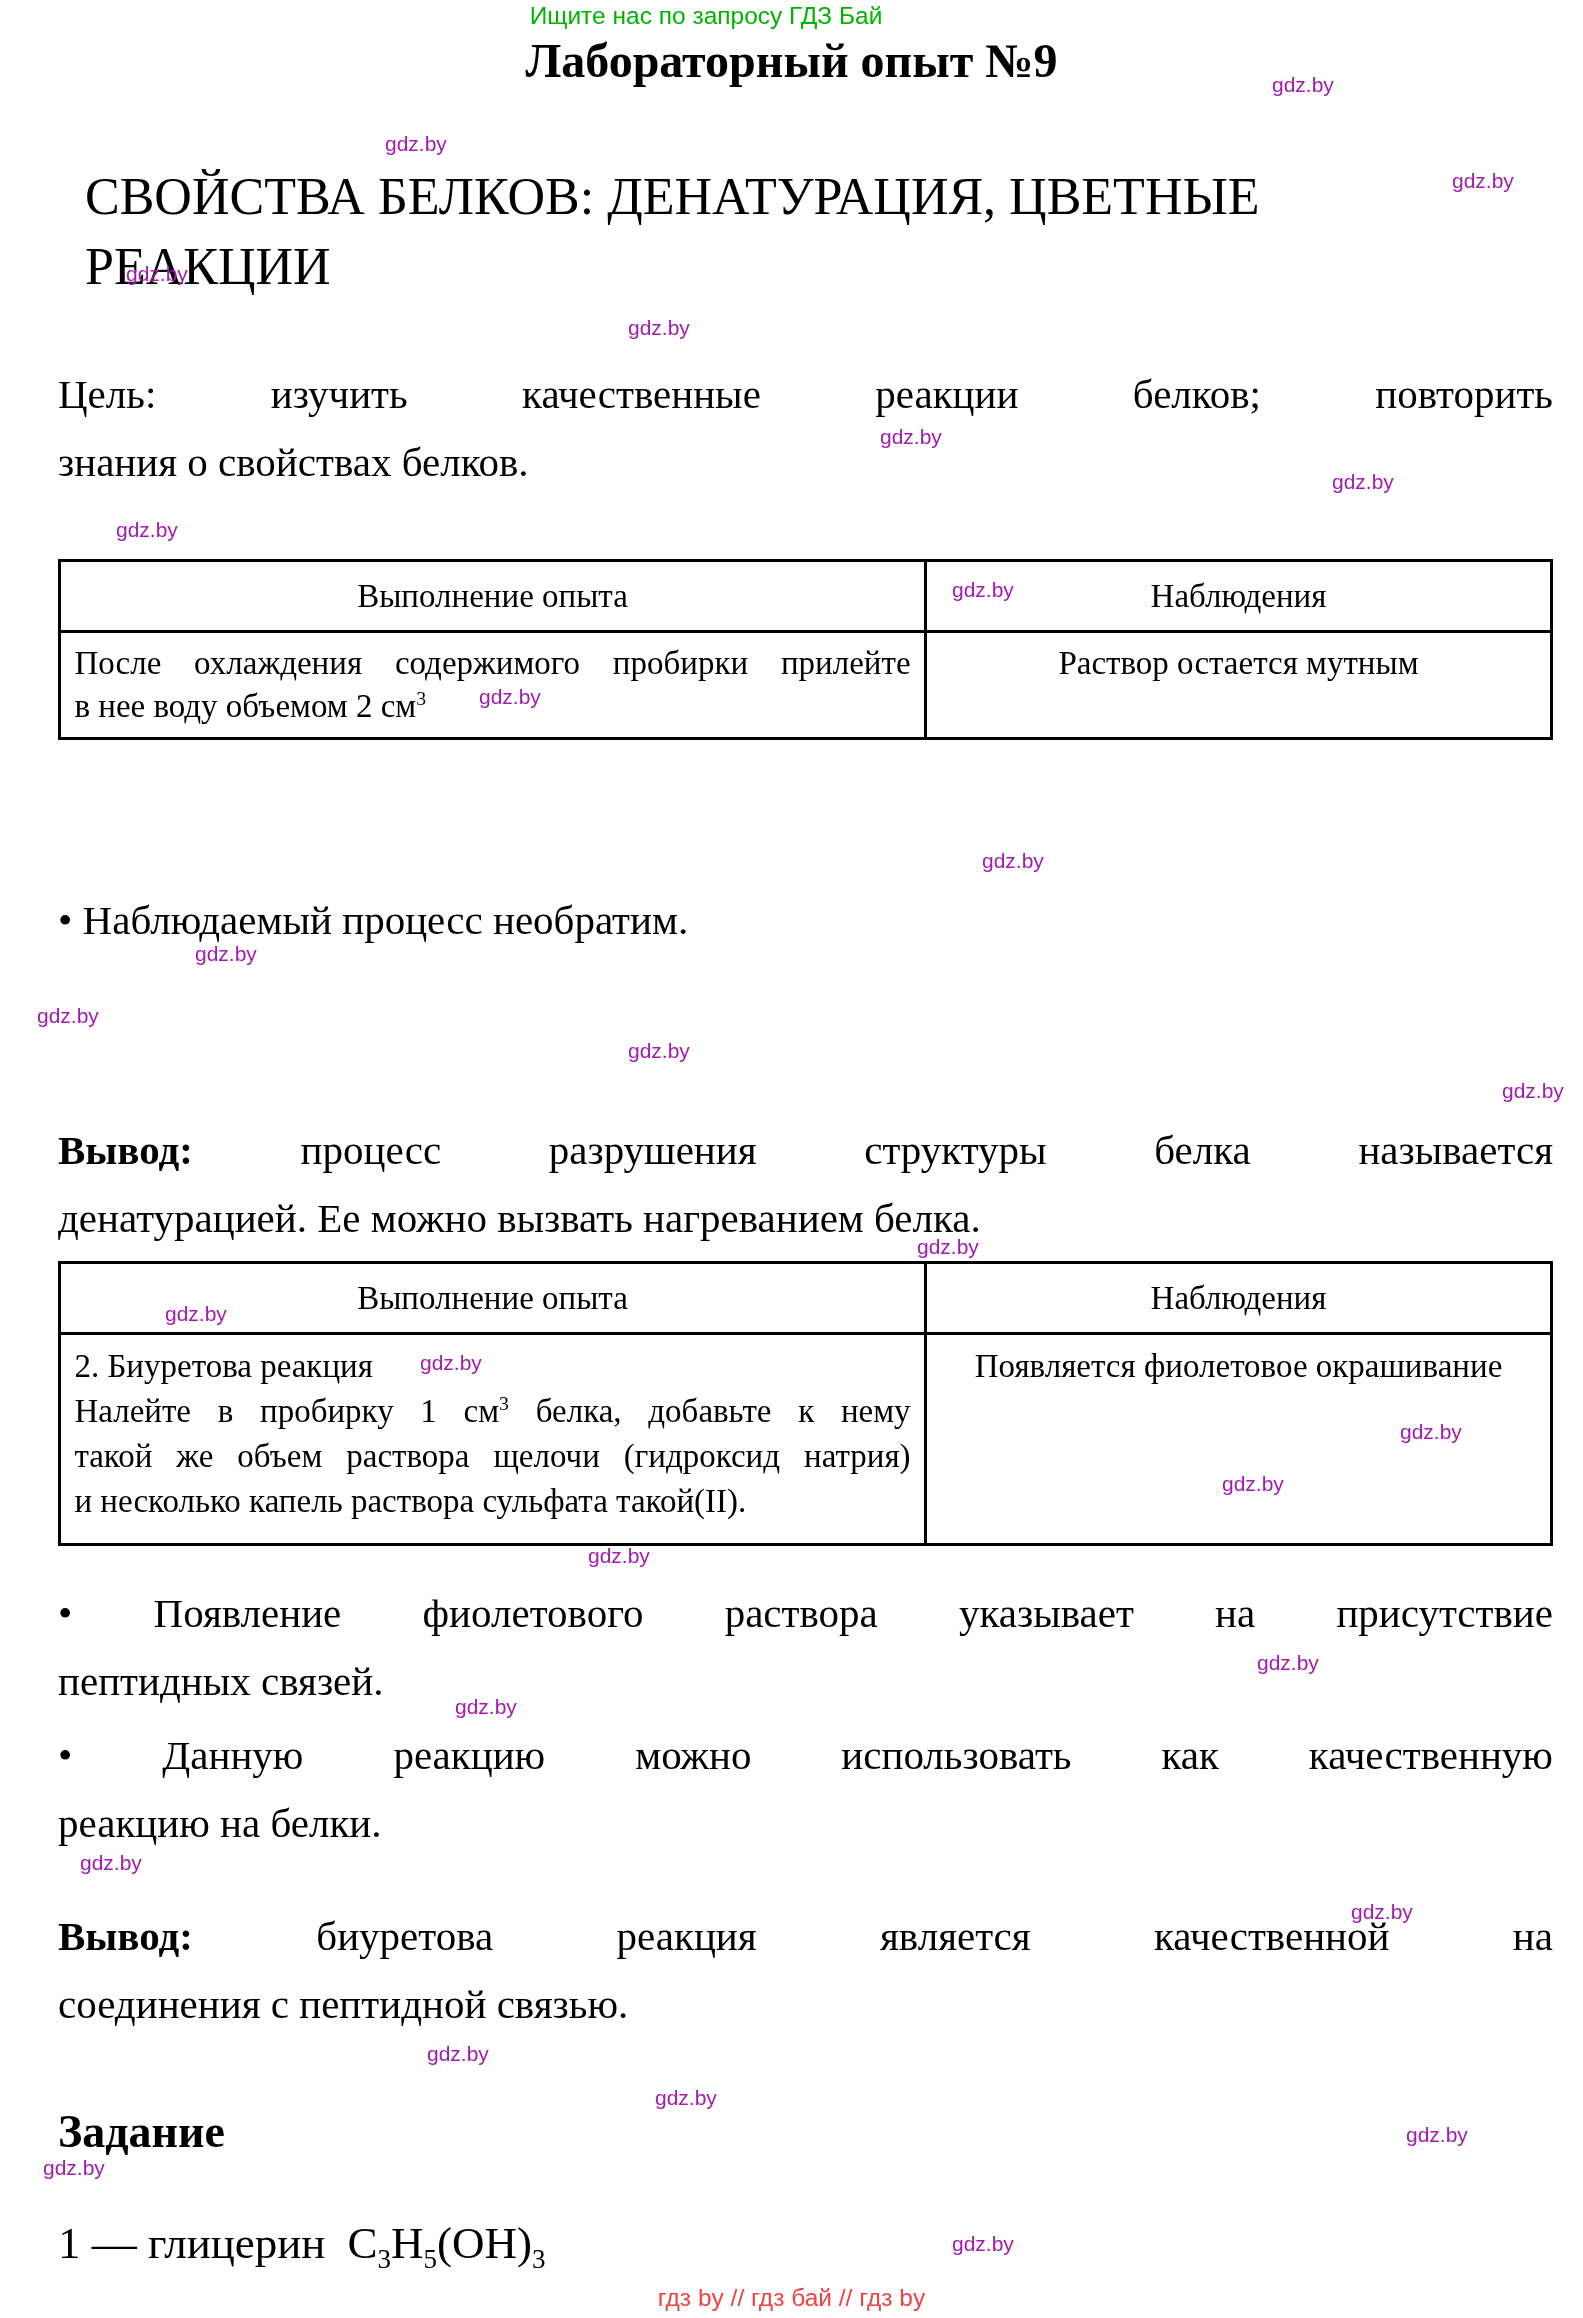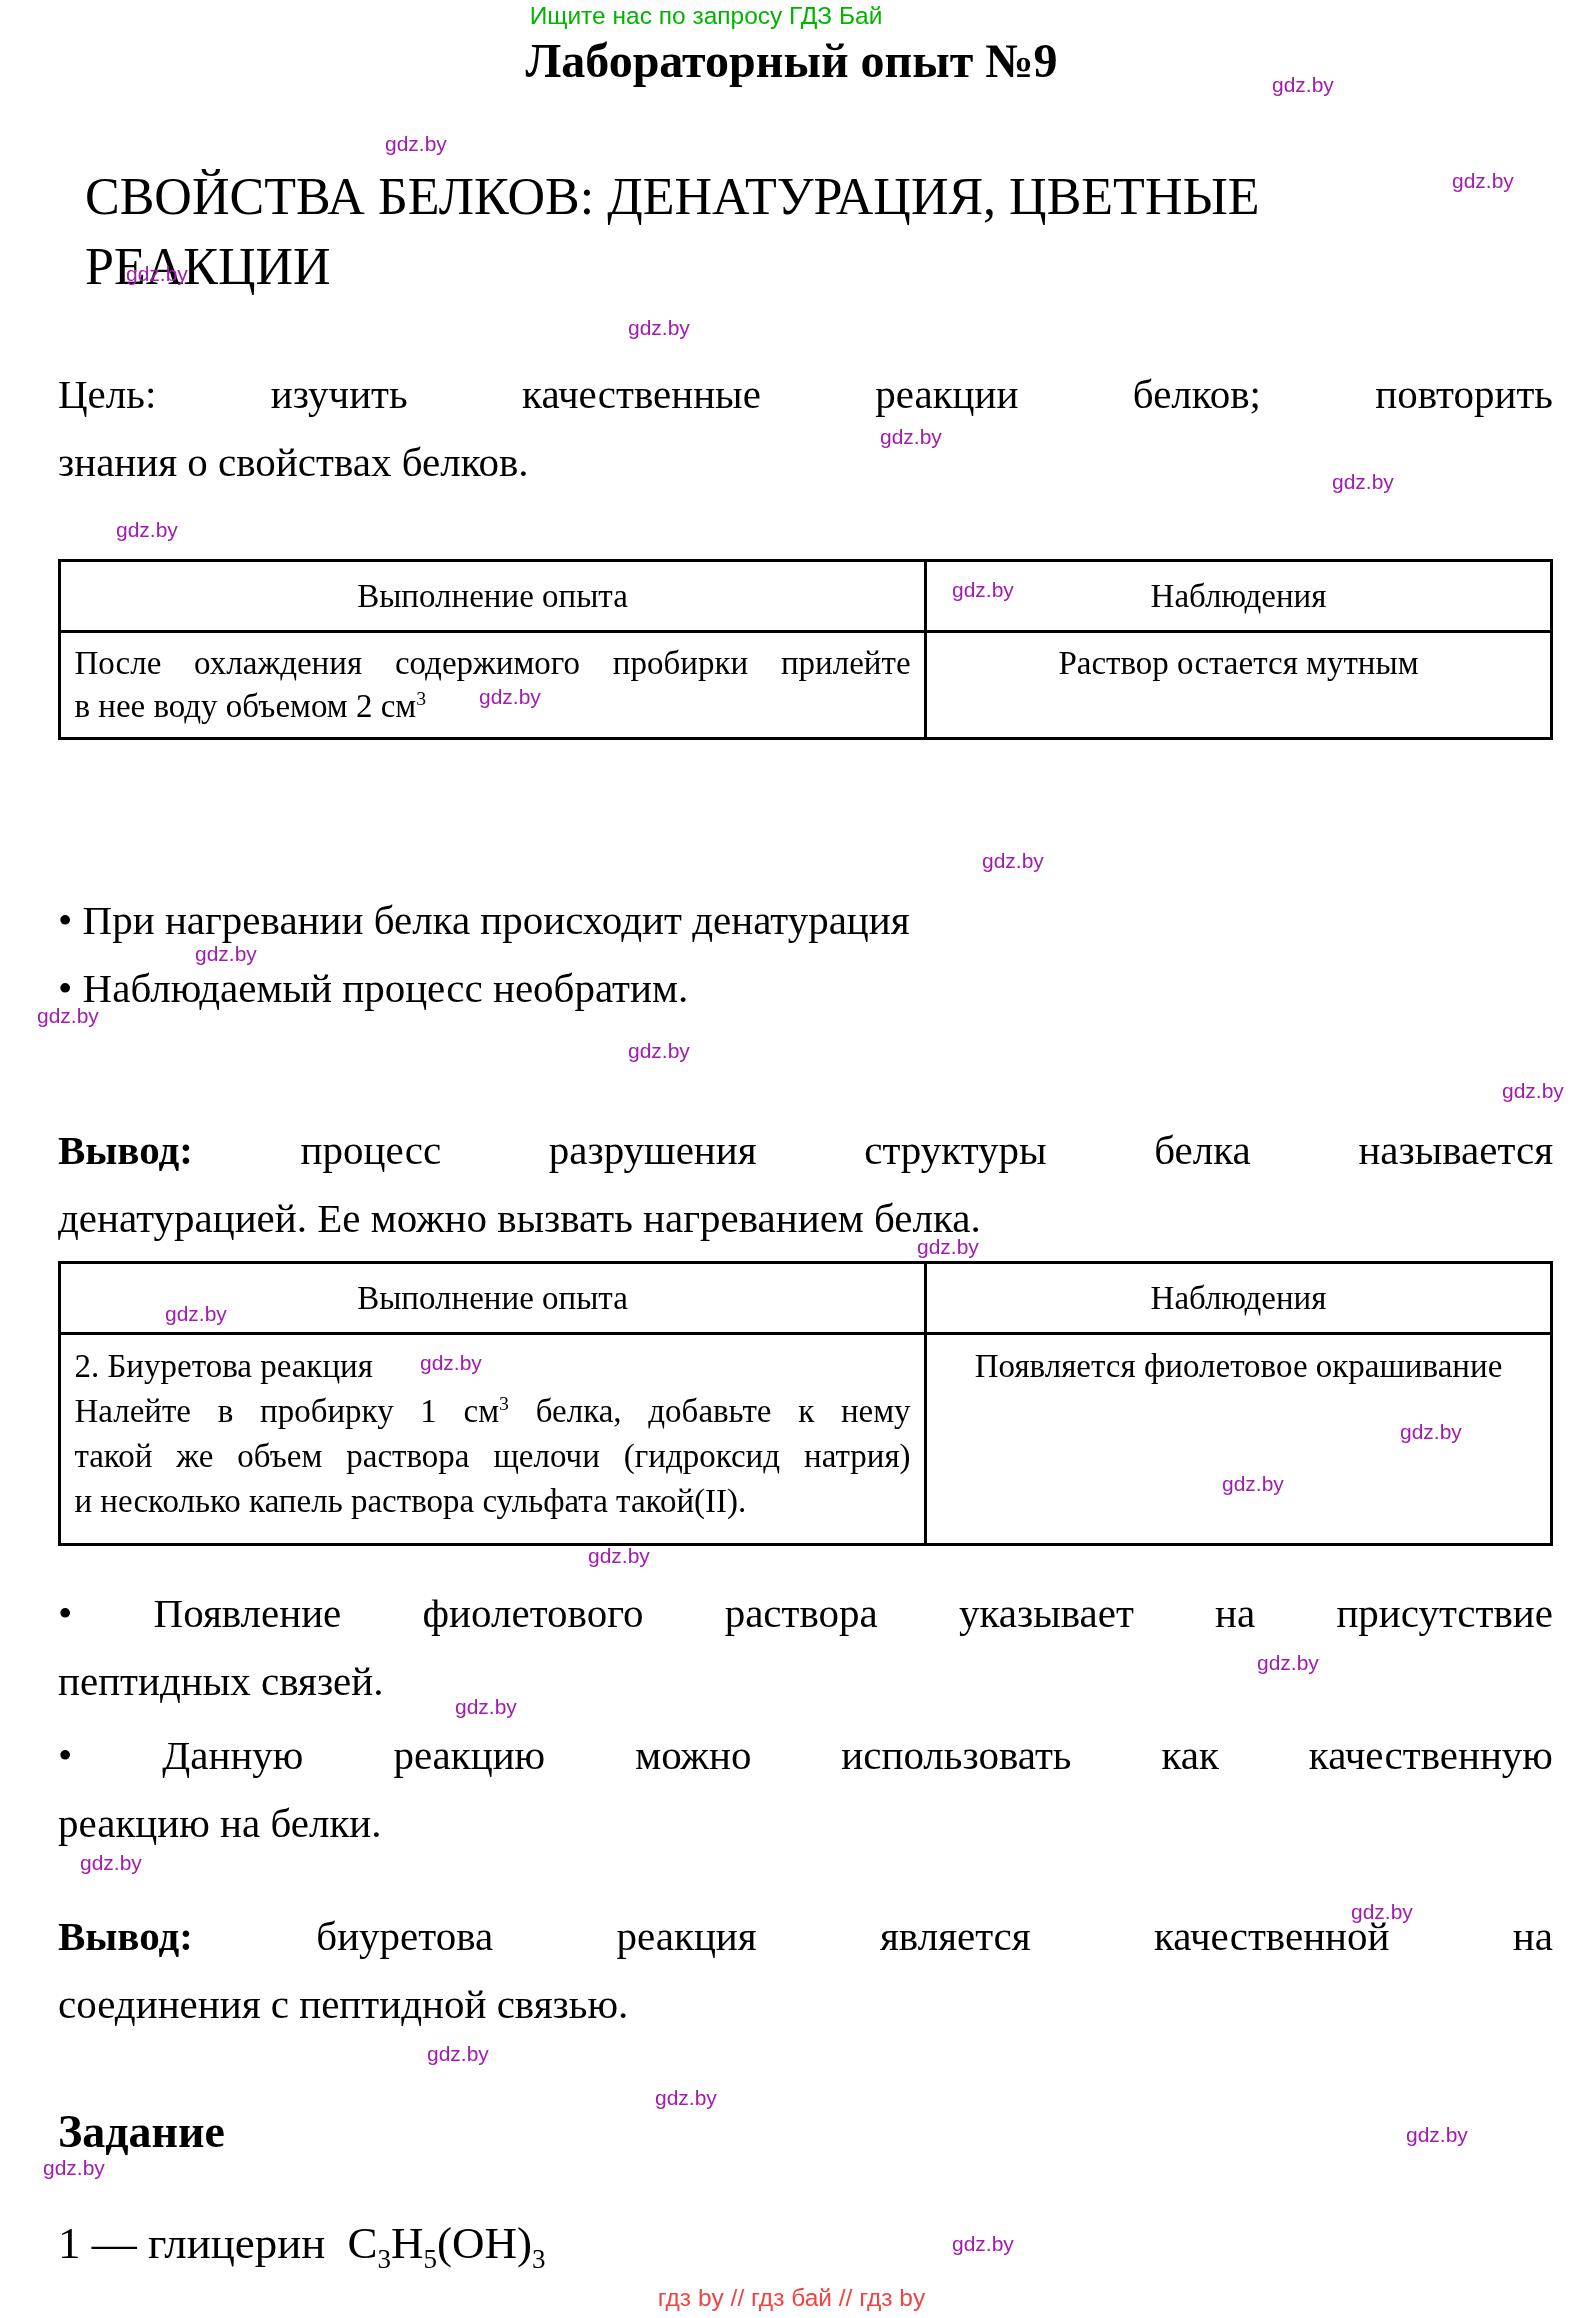--- a/index.html
+++ b/index.html
@@ -93,21 +93,20 @@
       <td>
         <div class="jline">После охлаждения содержимого пробирки прилейте</div>
         <div><span>в нее воду объемом 2 см</span><sup>3</sup></div>
       </td>
       <td class="c">Раствор остается мутным</td>
     </tr>
   </tbody>
     </table>
 
   <div class="para bullets1">
-    <div>• При нагревании белка происходит денатурация</div>
     <div>• Наблюдаемый процесс необратим.</div>
   </div>
 
   <div class="para conclusion1">
     <div class="jline"><b>Вывод:</b><span> процесс разрушения структуры белка называется</span></div>
     <div>денатурацией. Ее можно вызвать нагреванием белка.</div>
   </div>
 
   <table class="t2">
     <colgroup>

